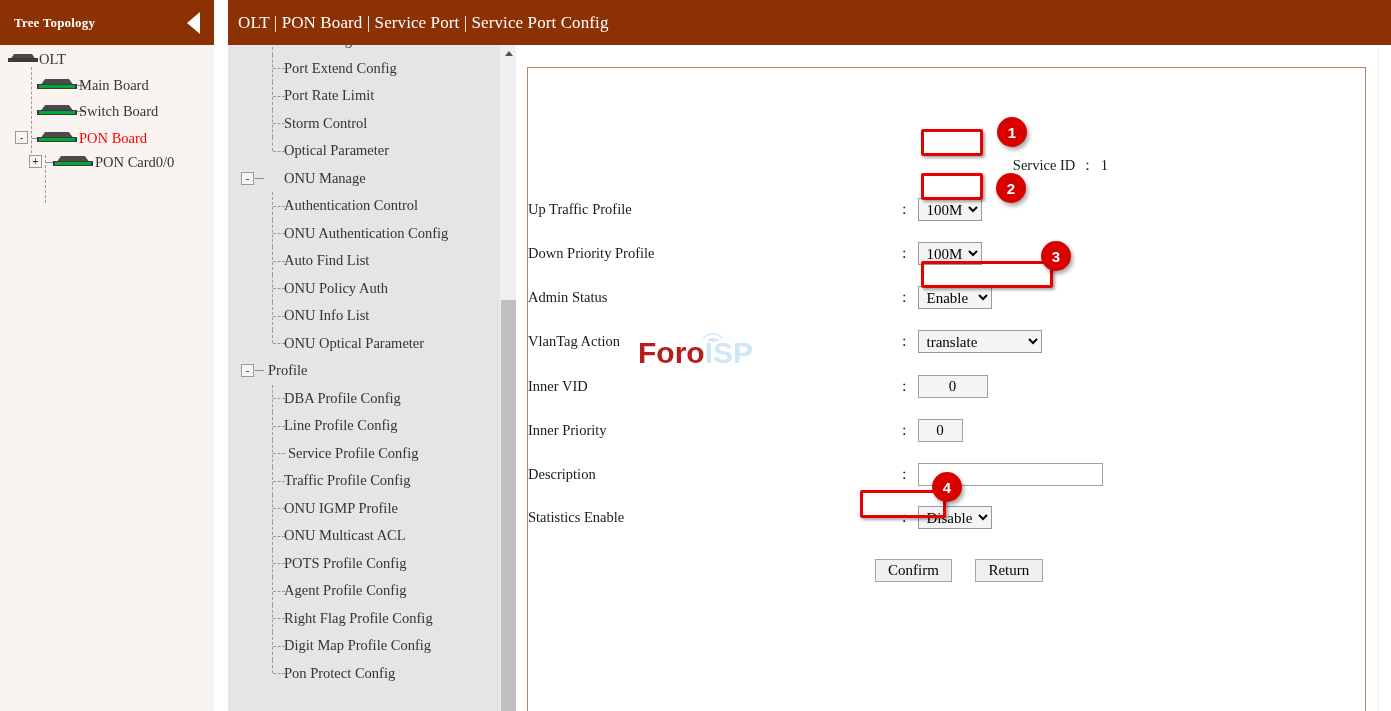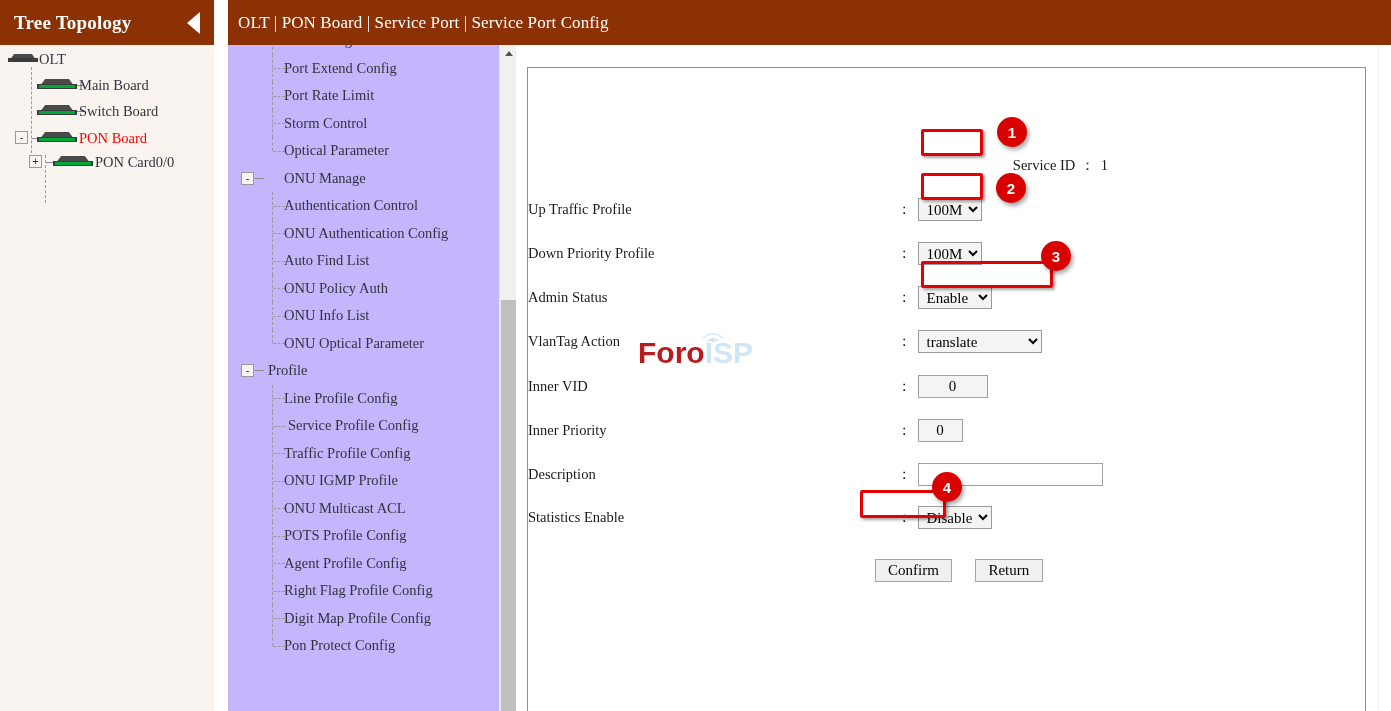--- a/index.html
+++ b/index.html
@@ -17,21 +17,21 @@
     position: absolute; left: 0; top: 0; width: 214px; height: 711px;
     background: #faf4f1;
   }
   .tree-header {
     position: absolute; left: 0; top: 0; width: 214px; height: 45px;
     background: #8b3103;
     display: flex; align-items: center; justify-content: space-between;
     padding: 0 14px 0 14px;
   }
   .tree-header-title {
-    color: #ffffff; font-size: 19px; font-weight: bold;
+    color: #ffffff; font-size: 13px; font-weight: bold;
     letter-spacing: .2px; line-height: 1;
   }
   .collapse-arrow {
     width: 0; height: 0;
     border-top: 11px solid transparent;
     border-bottom: 11px solid transparent;
     border-right: 13px solid #ffffff;
     cursor: pointer;
   }
   .tree-body { position: absolute; left: 0; top: 45px; width: 214px; bottom: 0; }
@@ -67,21 +67,21 @@
     font-size: 11px; line-height: 11px; text-align: center; color: #333;
     font-family: "Liberation Sans", sans-serif; flex: none; cursor: pointer;
     position: absolute;
   }
   .vline { position: absolute; border-left: 1px dashed #9b9b9b; }
   .hline { position: absolute; border-top: 1px solid #8d8d8d; }
 
   
   .menu-panel {
     position: absolute; left: 228px; top: 45px; width: 288px; height: 666px;
-    background: #c4b5fd; overflow: hidden;
+    background: #e5e5e5; overflow: hidden;
   }
   .menu-inner { position: absolute; left: 0; top: -18px; width: 270px; }
   .mrow { position: relative; height: 27.5px; }
   .mitem {
     position: absolute; left: 0; top: 0; height: 27.5px;
     display: flex; align-items: center; white-space: nowrap;
   }
   .mitem .mlabel { font-size: 14.5px; color: #33333d; cursor: pointer; }
   .leaf-connector {
     position: absolute; left: 44px; top: 0; width: 16px; height: 100%;
@@ -381,20 +381,29 @@
           <div class="mitem" style="left: 40px;">
             <span class="mlabel">Profile</span>
           </div>
         </div>
         <div class="mrow">
           <div class="leaf-connector">
             <span class="v"></span>
             <span class="h"></span>
           </div>
           <div class="mitem" style="left: 56px;">
+            <span class="mlabel">DBA Profile Config</span>
+          </div>
+        </div>
+        <div class="mrow">
+          <div class="leaf-connector">
+            <span class="v"></span>
+            <span class="h"></span>
+          </div>
+          <div class="mitem" style="left: 56px;">
             <span class="mlabel">Line Profile Config</span>
           </div>
         </div>
         <div class="mrow">
           <div class="leaf-connector">
             <span class="v"></span>
             <span class="h"></span>
           </div>
           <div class="mitem" style="left: 60px; justify-content: center;">
             <span class="mlabel">Service Profile Config</span>

